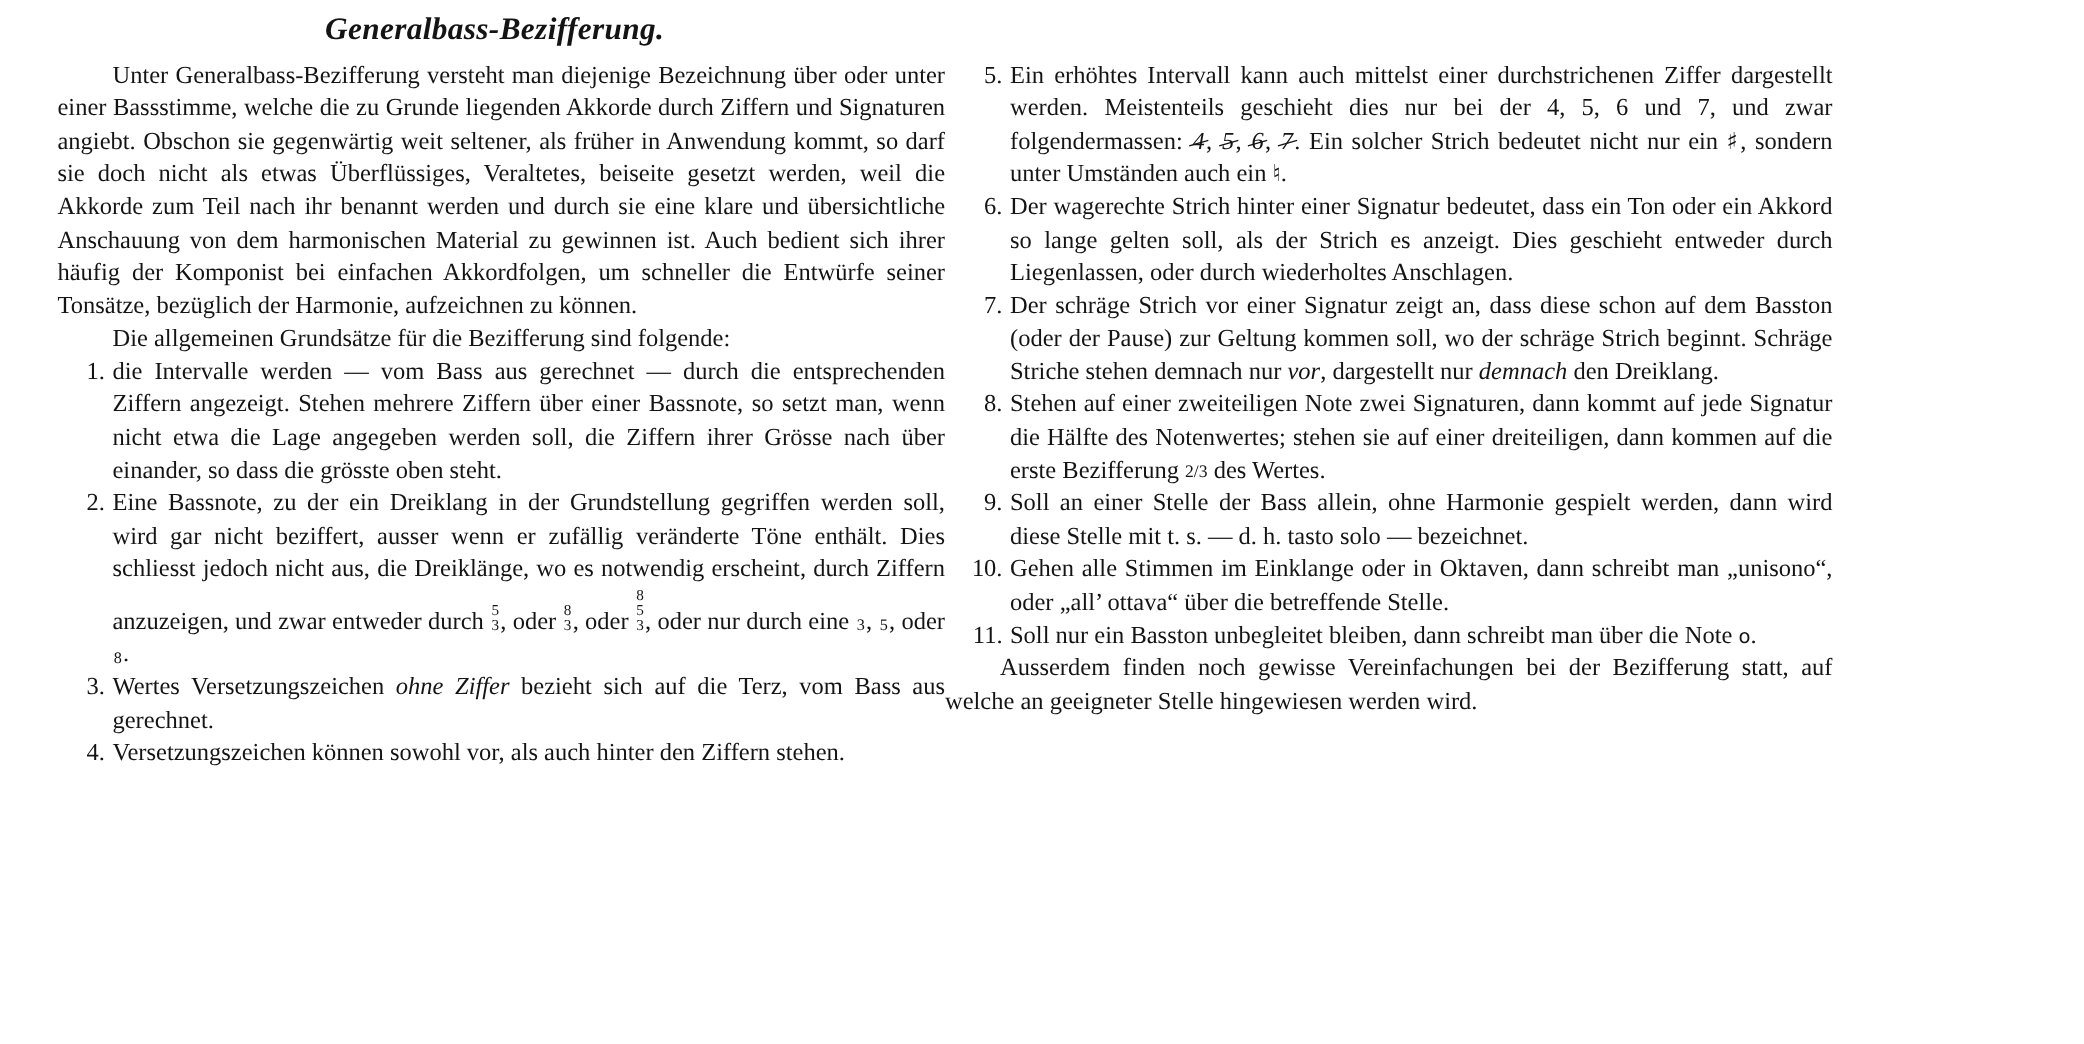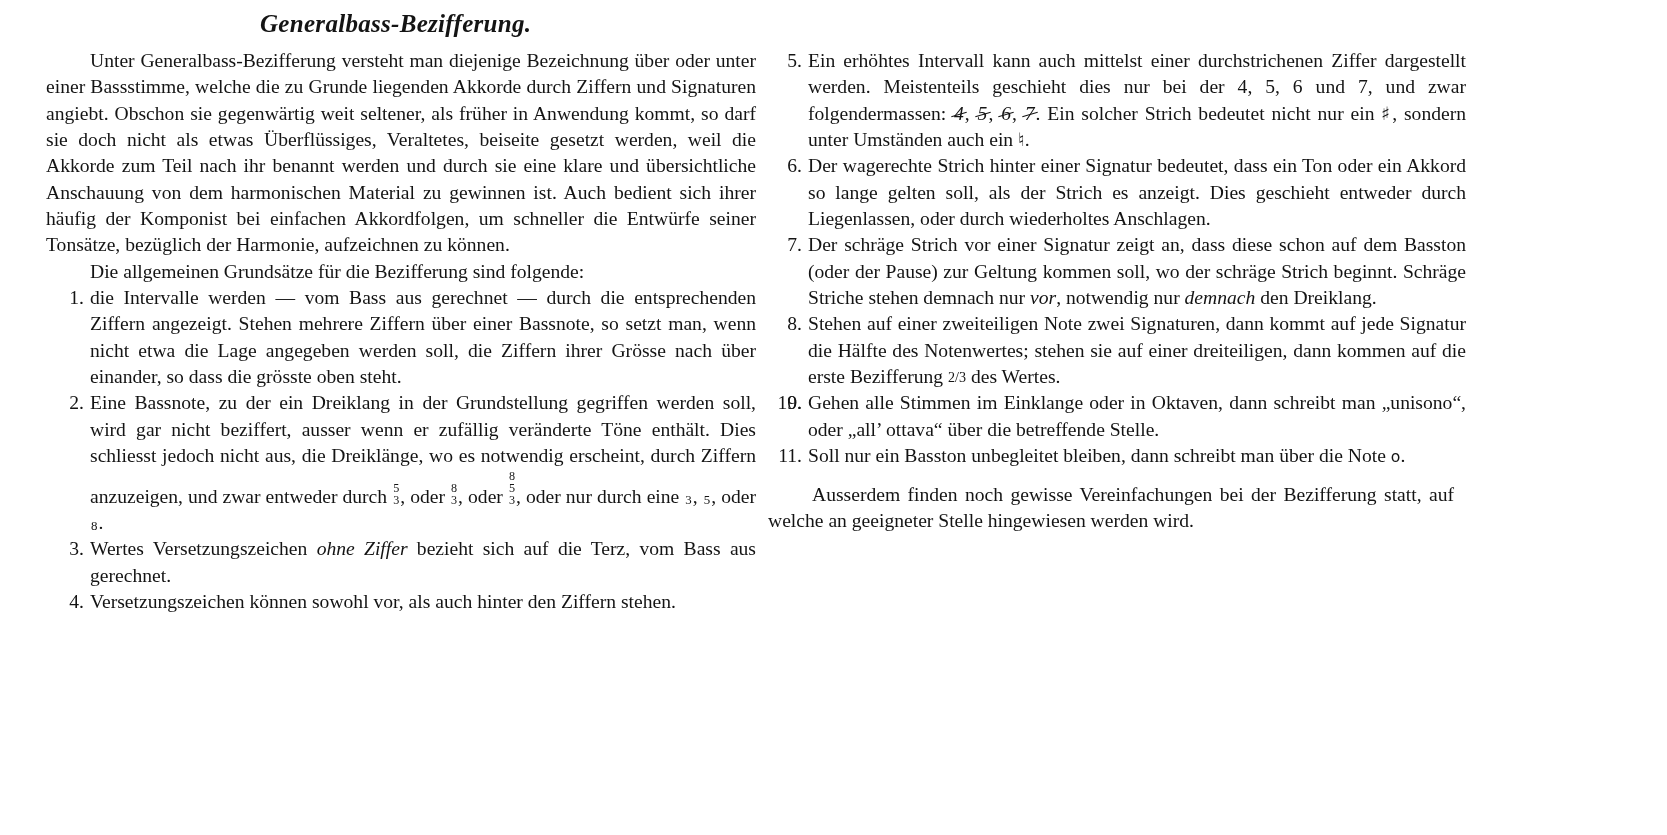--- a/index.html
+++ b/index.html
@@ -116,21 +116,21 @@
     border-top: 1.6px solid #141414;
     transform: rotate(-16deg);
   }
   .notehead {
     font-family: "DejaVu Sans", sans-serif;
     font-size: 0.8em;
   }
   .closing {
     text-indent: 44px;
     text-align: justify;
-    margin: 12px;
+    margin: 0;
   }
 </style>
 </head>
 <body>
 
 <div class="page">
 
   <div class="doc-title">Generalbass-Bezifferung.</div>
 
   <div class="columns">
@@ -175,30 +175,31 @@
           <span class="txt">Ein erhöhtes Intervall kann auch mittelst einer durchstrichenen Ziffer dargestellt werden. Meistenteils geschieht dies nur bei der 4, 5, 6 und 7, und zwar folgendermassen: </span><span class="struck">4</span>, <span class="struck">5</span>, <span class="struck">6</span>, <span class="struck">7</span>.<span class="txt"> Ein solcher Strich bedeutet nicht nur ein </span><span class="musicsym">♯</span><span class="txt">, sondern unter Umständen auch ein </span><span class="musicsym">♮</span><span class="txt">.</span>
         </li>
 
         <li>
           <span class="num">6.</span>
           <span class="txt">Der wagerechte Strich hinter einer Signatur bedeutet, dass ein Ton oder ein Akkord so lange gelten soll, als der Strich es anzeigt. Dies geschieht entweder durch Liegenlassen, oder durch wiederholtes Anschlagen.</span>
         </li>
 
         <li>
           <span class="num">7.</span>
-          <span class="txt">Der schräge Strich vor einer Signatur zeigt an, dass diese schon auf dem Basston (oder der Pause) zur Geltung kommen soll, wo der schräge Strich beginnt. Schräge Striche stehen demnach nur </span><span class="ital">vor</span><span class="txt">, notwendig nur </span><span class="ital">demnach</span><span class="txt"> den Dreiklang.</span>
+          <span class="txt">Der schräge Strich vor einer Signatur zeigt an, dass diese schon auf dem Basston (oder der Pause) zur Geltung kommen soll, wo der schräge Strich beginnt. Schräge Striche stehen demnach nur </span><span class="ital">vor</span><span class="txt">, dargestellt nur </span><span class="ital">demnach</span><span class="txt"> den Dreiklang.</span>
         </li>
 
         <li>
           <span class="num">8.</span>
           <span class="txt">Stehen auf einer zweiteiligen Note zwei Signaturen, dann kommt auf jede Signatur die Hälfte des Notenwertes; stehen sie auf einer dreiteiligen, dann kommen auf die erste Bezifferung </span><span class="slashfrac">2/3</span><span class="txt"> des Wertes.</span>
         </li>
 
         <li>
           <span class="num">9.</span>
+          <span class="txt">Soll an einer Stelle der Bass allein, ohne Harmonie gespielt werden, dann wird diese Stelle mit t. s. — d. h. tasto solo — bezeichnet.</span>
         </li>
 
         <li>
           <span class="num">10.</span>
           <span class="txt">Gehen alle Stimmen im Einklange oder in Oktaven, dann schreibt man „unisono“, oder „all’ ottava“ über die betreffende Stelle.</span>
         </li>
 
         <li>
           <span class="num">11.</span>
           <span class="txt">Soll nur ein Basston unbegleitet bleiben, dann schreibt man über die Note </span><span class="notehead">o</span><span class="txt">.</span>

